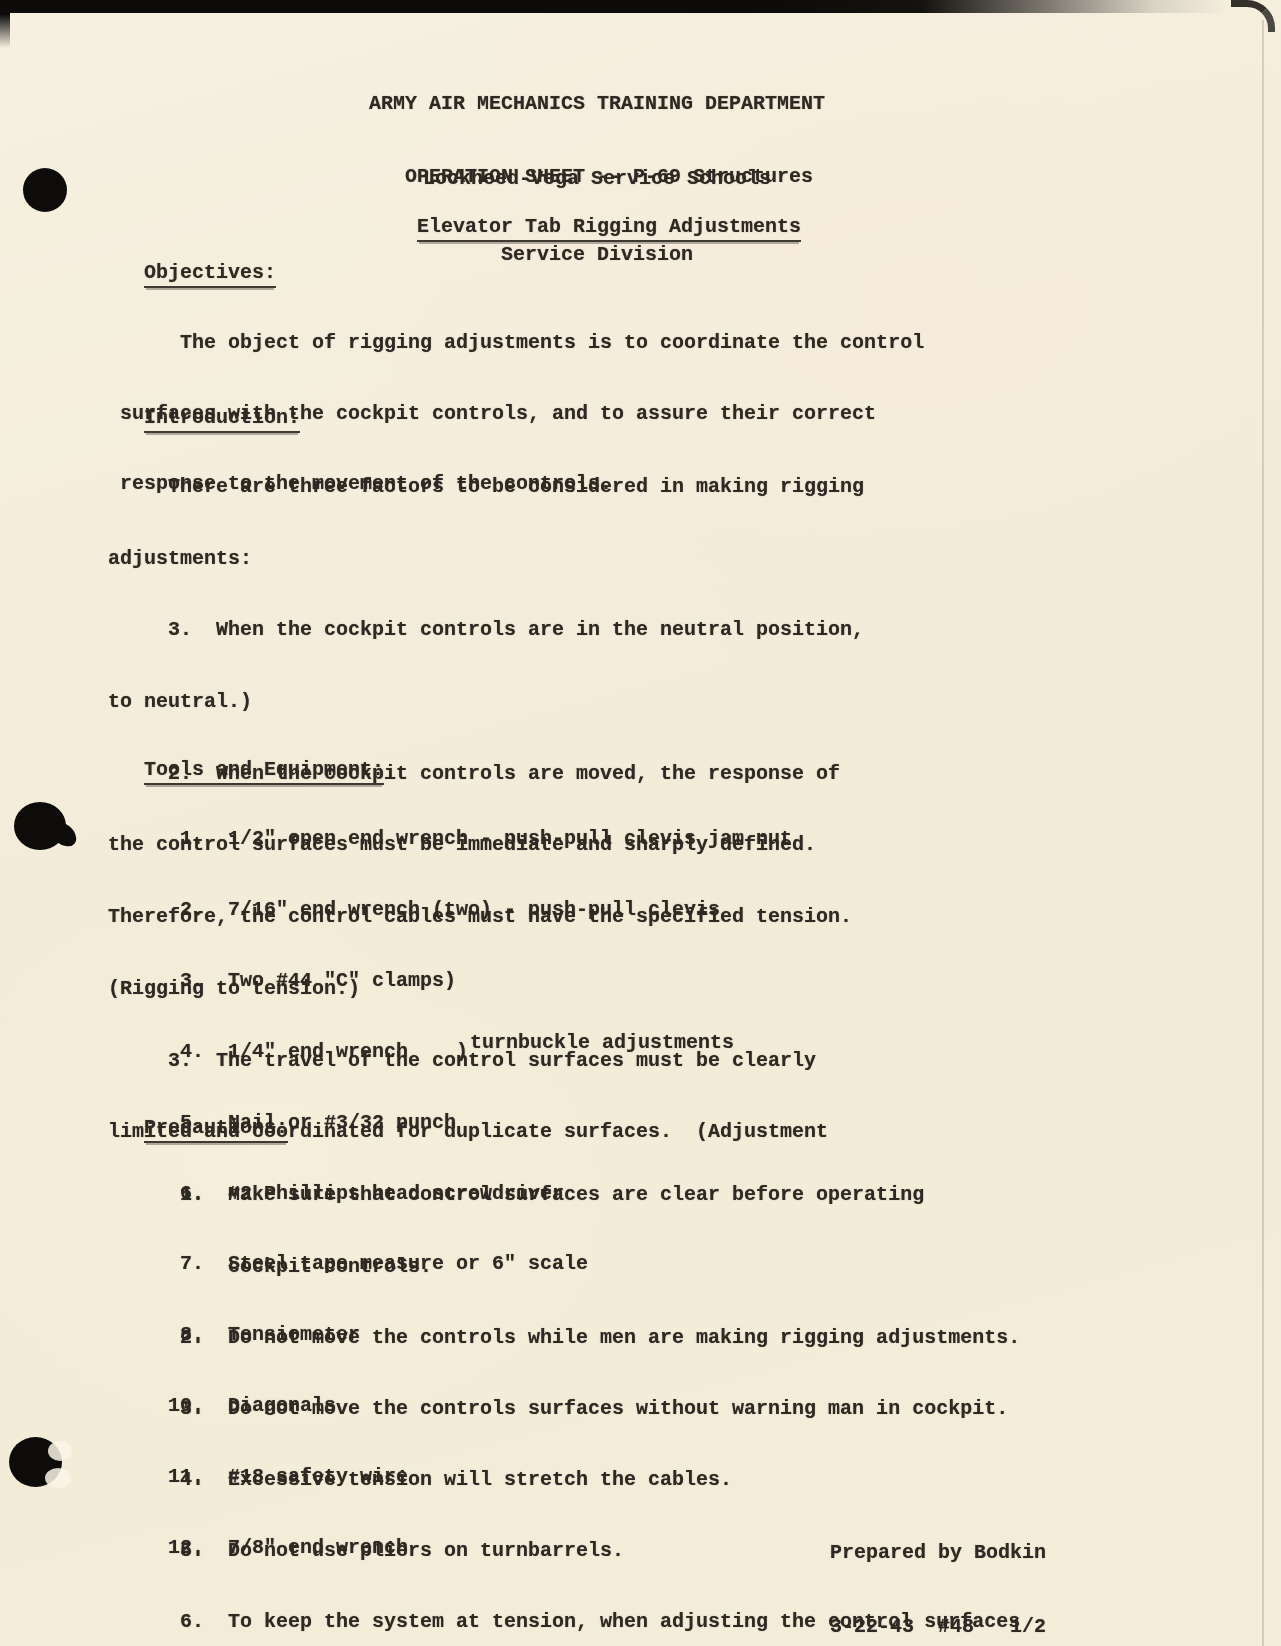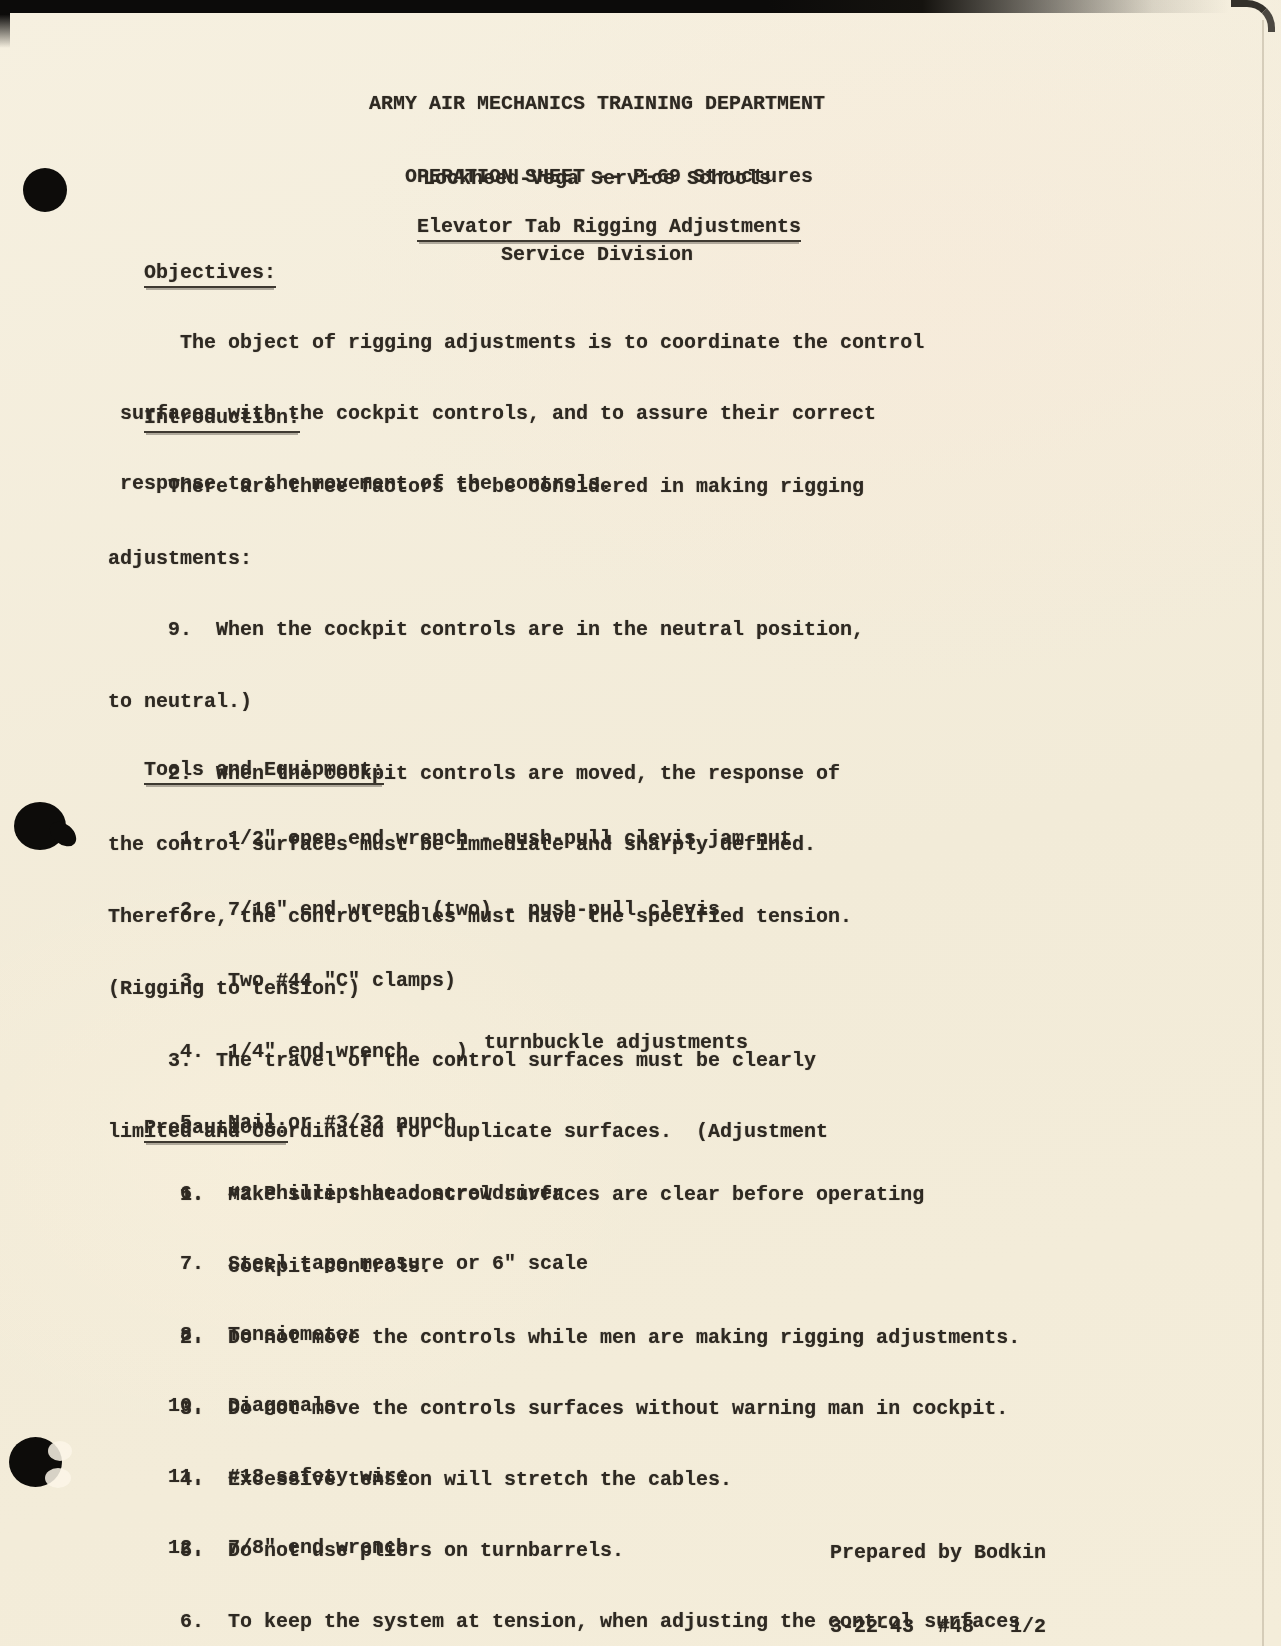--- a/index.html
+++ b/index.html
@@ -24,21 +24,21 @@
   .u{
     display:inline-block;
     border-bottom:2.5px solid rgba(46,41,34,.92);
     padding-bottom:2px;
     box-shadow:0 4px 0 -2px rgba(46,41,34,.35);
   }
   .tl{min-height:23.7px;}
   .annotation{
     position:relative;
     top:-9px;
-    margin-left:16px;
+    margin-left:2px;
   }
   
   .top-edge{
     position:absolute;top:0;left:0;width:100%;height:13px;
     background:linear-gradient(to right,#0c0b0a 0%,#0c0b0a 60%,#15130f 72%,rgba(12,11,10,.5) 82%,rgba(12,11,10,.12) 90%,rgba(12,11,10,0) 96%);
   }
   .left-edge-top{
     position:absolute;top:0;left:0;width:10px;height:48px;
     background:linear-gradient(to bottom,#0c0b0a 30%,rgba(12,11,10,0));
   }
@@ -94,21 +94,21 @@
   <div class="tl">surfaces with the cockpit controls, and to assure their correct</div>
   <div class="tl">response to the movement of the controls.</div>
 </div>
 
 <div class="txt" style="top:382px;left:120px;">
   <span class="u">Introduction:</span>
 </div>
 <div class="txt" style="top:427px;left:108px;line-height:23.9px;">
   <div class="tl">     There are three factors to be considered in making rigging</div>
   <div class="tl">adjustments:</div>
-  <div class="tl">     9.  When the cockpit controls are in the neutral position,</div>
+  <div class="tl">     3.  When the cockpit controls are in the neutral position,</div>
   <div class="tl">to neutral.)</div>
   <div class="tl">     2.  When the cockpit controls are moved, the response of</div>
   <div class="tl">the control surfaces must be immediate and sharply defined.</div>
   <div class="tl">Therefore, the control cables must have the specified tension.</div>
   <div class="tl">(Rigging to tension.)</div>
   <div class="tl">     3.  The travel of the control surfaces must be clearly</div>
   <div class="tl">limited and coordinated for duplicate surfaces.  (Adjustment</div>
 </div>
 
 <div class="txt" style="top:734px;left:120px;">

